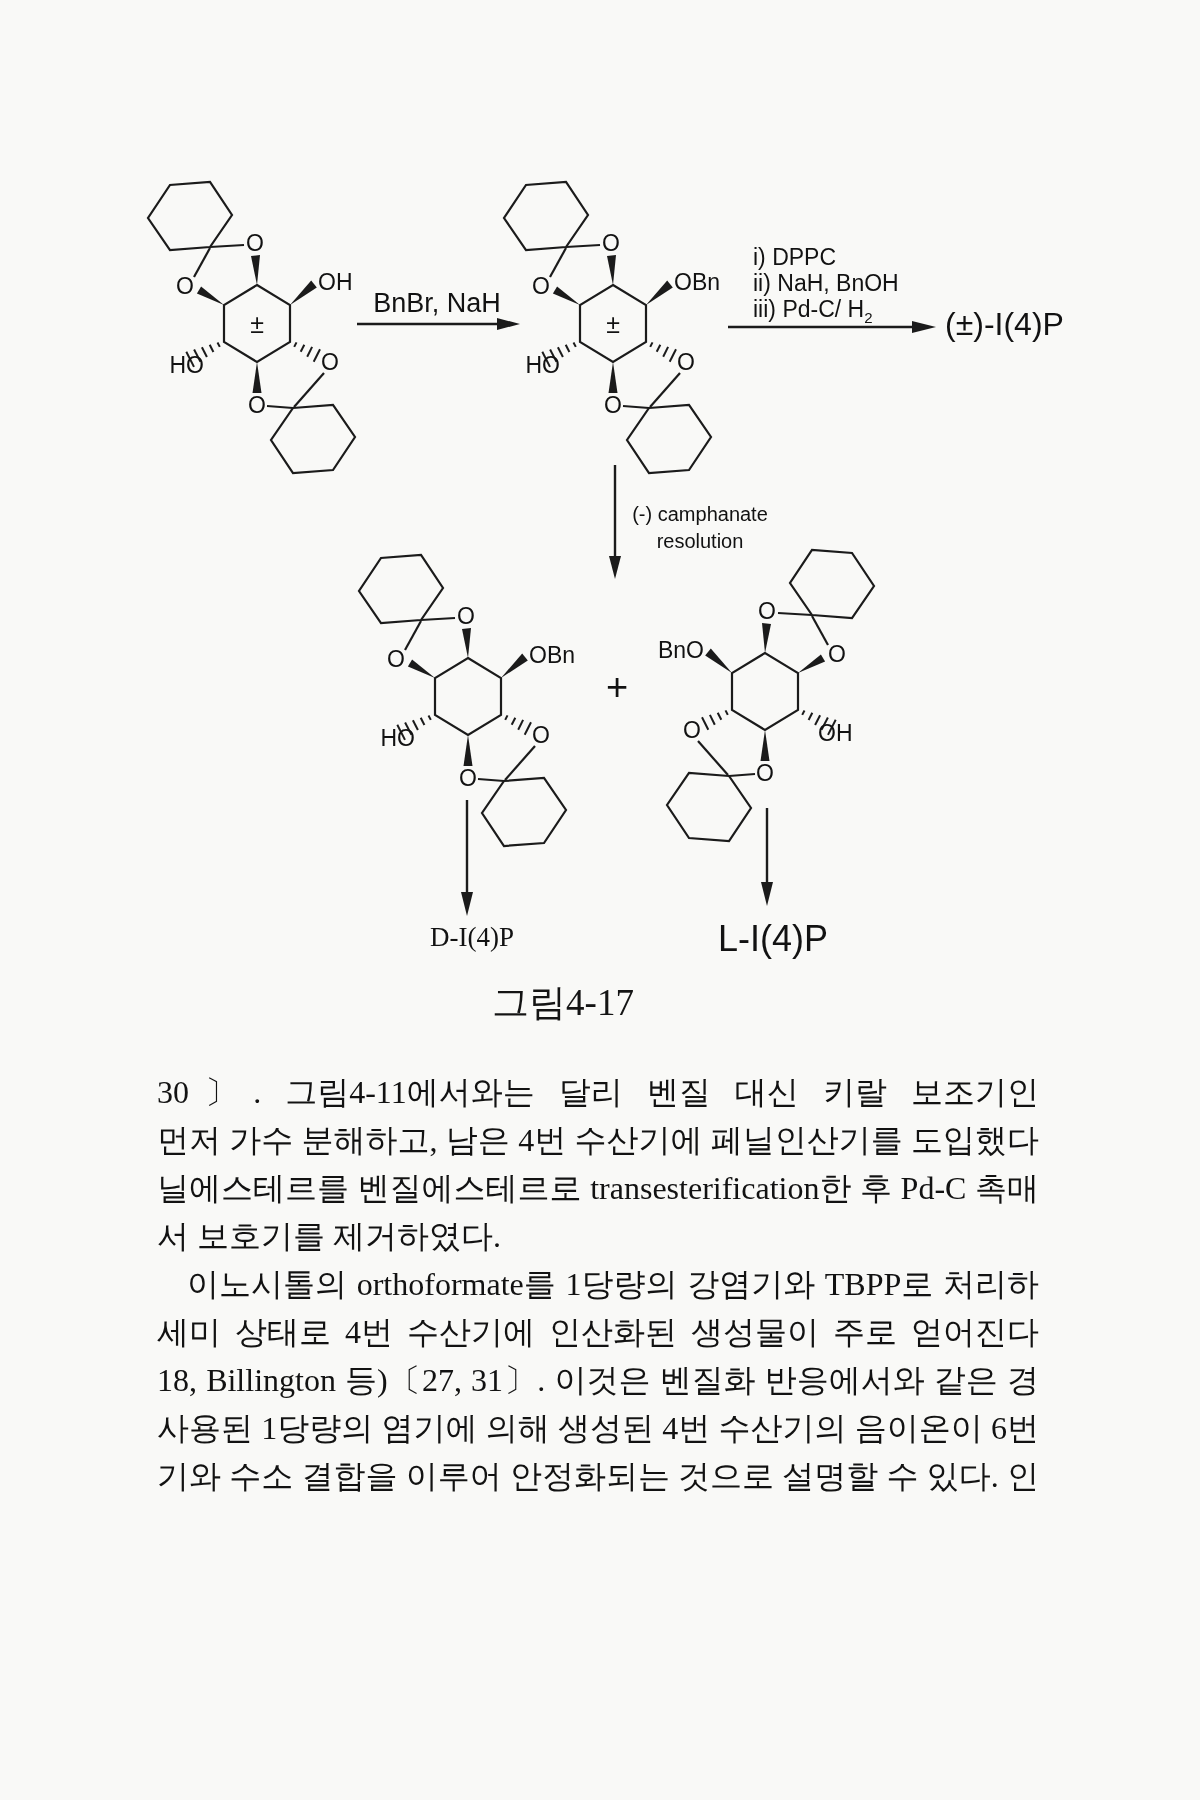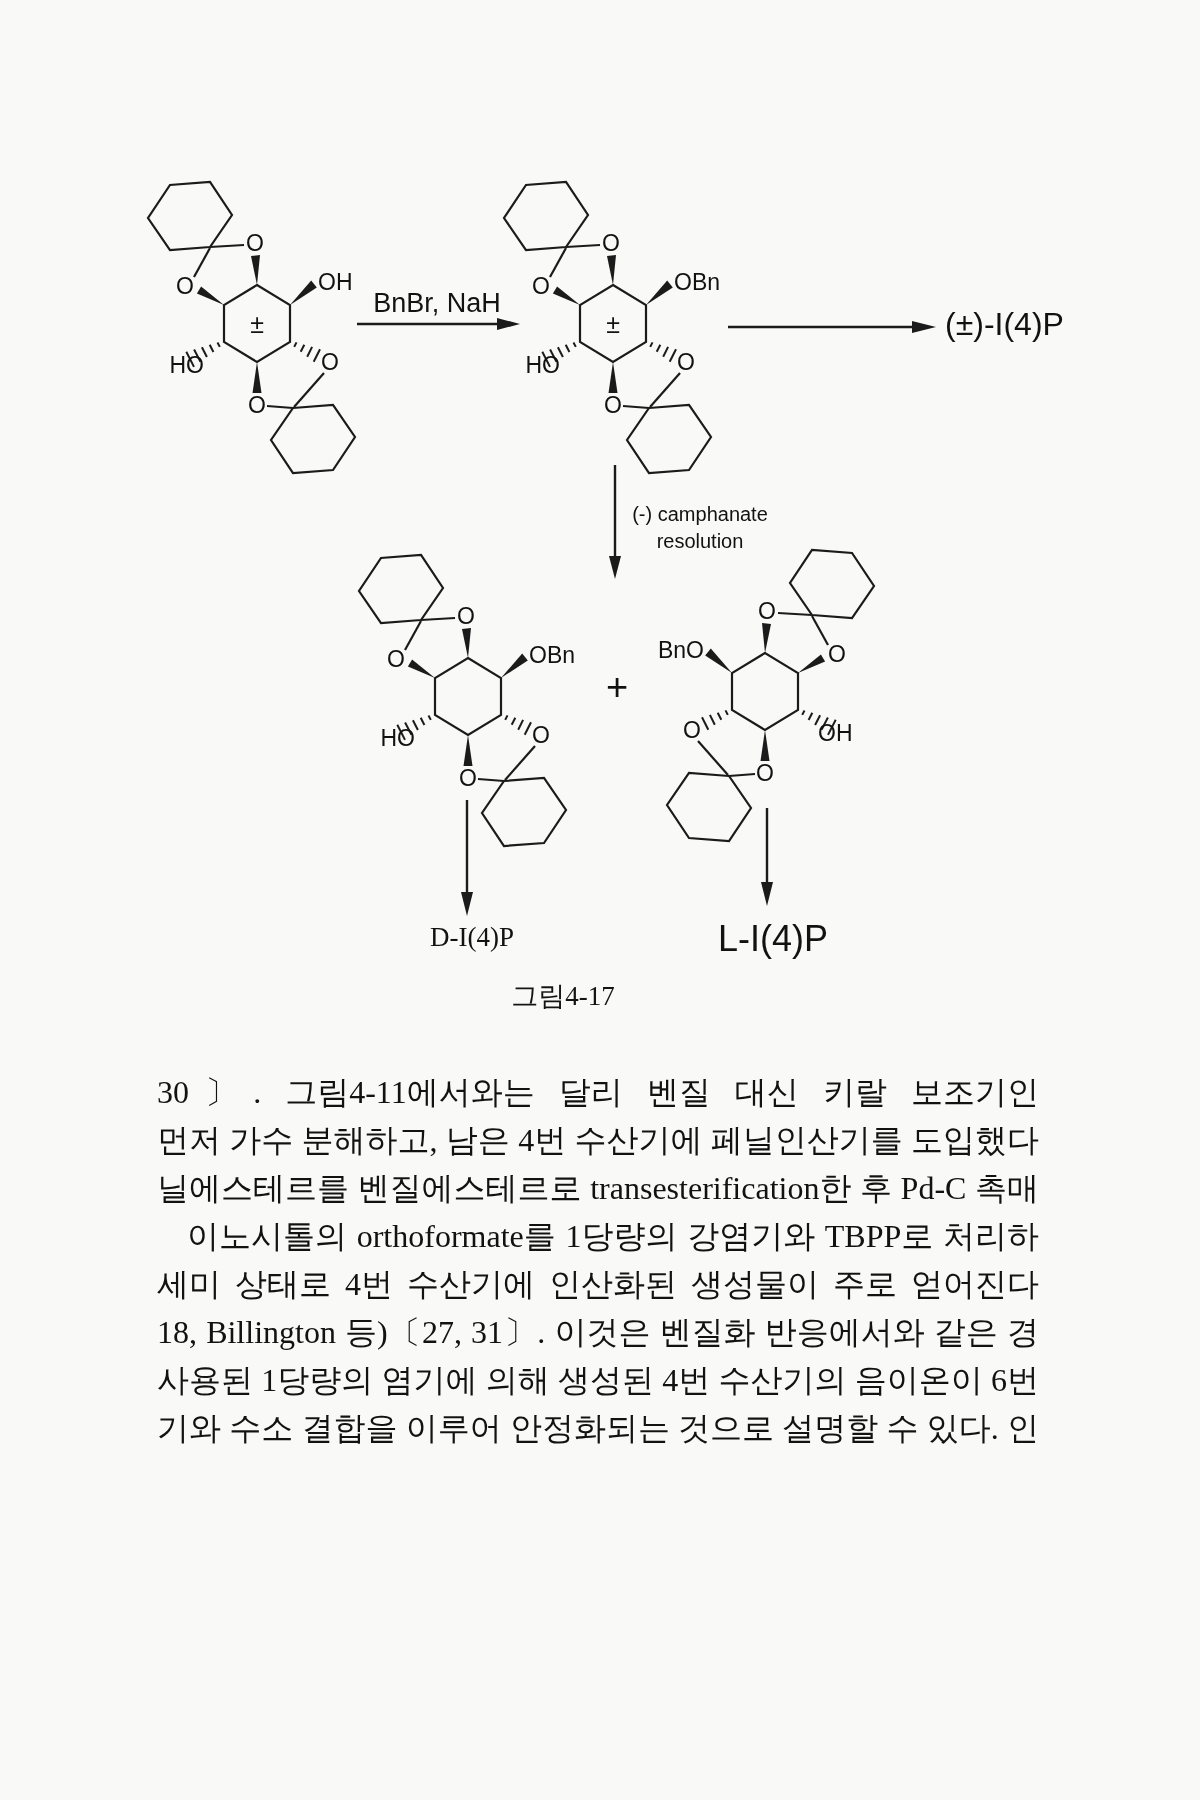--- a/index.html
+++ b/index.html
@@ -27,21 +27,21 @@
   }
   .lbl-bnbr{left:357px;top:288px;width:160px;text-align:center;font-size:27px;}
   .lbl-reagents{left:753px;top:244px;font-size:23px;line-height:26px;}
   .lbl-product{left:945px;top:306px;font-size:32px;}
   .lbl-camph{left:622px;top:501px;width:156px;text-align:center;font-size:20px;line-height:27px;}
   .lbl-plus{left:597px;top:666px;width:40px;text-align:center;font-size:38px;}
   .lbl-d{left:402px;top:922px;width:140px;text-align:center;font-size:27px;font-family:Liberation Serif, serif;}
   .lbl-l{left:703px;top:918px;width:140px;text-align:center;font-size:36px;}
   .caption{
     position:absolute;left:463px;top:978px;width:200px;text-align:center;
-    font-size:27px;color:#141414;
+    font-size:37px;color:#141414;
   }
   
   .bodytext{
     position:absolute;left:157px;top:1068px;width:882px;
     font-size:32px;line-height:48px;color:#121212;
   }
   .bl{height:48px;white-space:nowrap;overflow:visible;}
   .bl.just{text-align:justify;text-align-last:justify;white-space:normal;overflow:hidden;}
   .bl.indent{padding-left:30px;}
   
@@ -163,39 +163,45 @@
         </g>
         <g>
           <line x1="767" y1="808" x2="767" y2="884"></line>
           <polygon points="761,882 767,906 773,882" stroke="none"></polygon>
         </g>
       </g>
     </svg>
 
     <div class="schemelabel lbl-bnbr">BnBr, NaH</div>
 
+    <div class="schemelabel lbl-reagents">
+      <div class="line">i) DPPC</div>
+      <div class="line">ii) NaH, BnOH</div>
+      <div class="line"><span>iii) Pd-C/ H</span><sub>2</sub></div>
+    </div>
 
     <div class="schemelabel lbl-product">(±)-I(4)P</div>
 
     <div class="schemelabel lbl-camph">
       <div>(-) camphanate</div>
       <div>resolution</div>
     </div>
 
     <div class="schemelabel lbl-plus">+</div>
     <div class="schemelabel lbl-d">D-I(4)P</div>
     <div class="schemelabel lbl-l">L-I(4)P</div>
 
     <div class="caption">그림4-17</div>
   </div>
 
   <div class="bodytext">
     <div class="bl just">30〕. 그림4-11에서와는 달리 벤질 대신 키랄 보조기인 camphanate를</div>
     <div class="bl just">먼저 가수 분해하고, 남은 4번 수산기에 페닐인산기를 도입했다가, 페</div>
     <div class="bl just">닐에스테르를 벤질에스테르로 transesterification한 후 Pd-C 촉매 하에</div>
+    <div class="bl">서 보호기를 제거하였다.</div>
     <div class="bl just indent">이노시톨의 orthoformate를 1당량의 강염기와 TBPP로 처리하면, 라</div>
     <div class="bl just">세미 상태로 4번 수산기에 인산화된 생성물이 주로 얻어진다(그림4-</div>
     <div class="bl just">18, Billington 등)〔27, 31〕. 이것은 벤질화 반응에서와 같은 경향으로,</div>
     <div class="bl just">사용된 1당량의 염기에 의해 생성된 4번 수산기의 음이온이 6번 수산</div>
     <div class="bl just">기와 수소 결합을 이루어 안정화되는 것으로 설명할 수 있다. 인산기</div>
   </div>
 
 
 </div>
 

